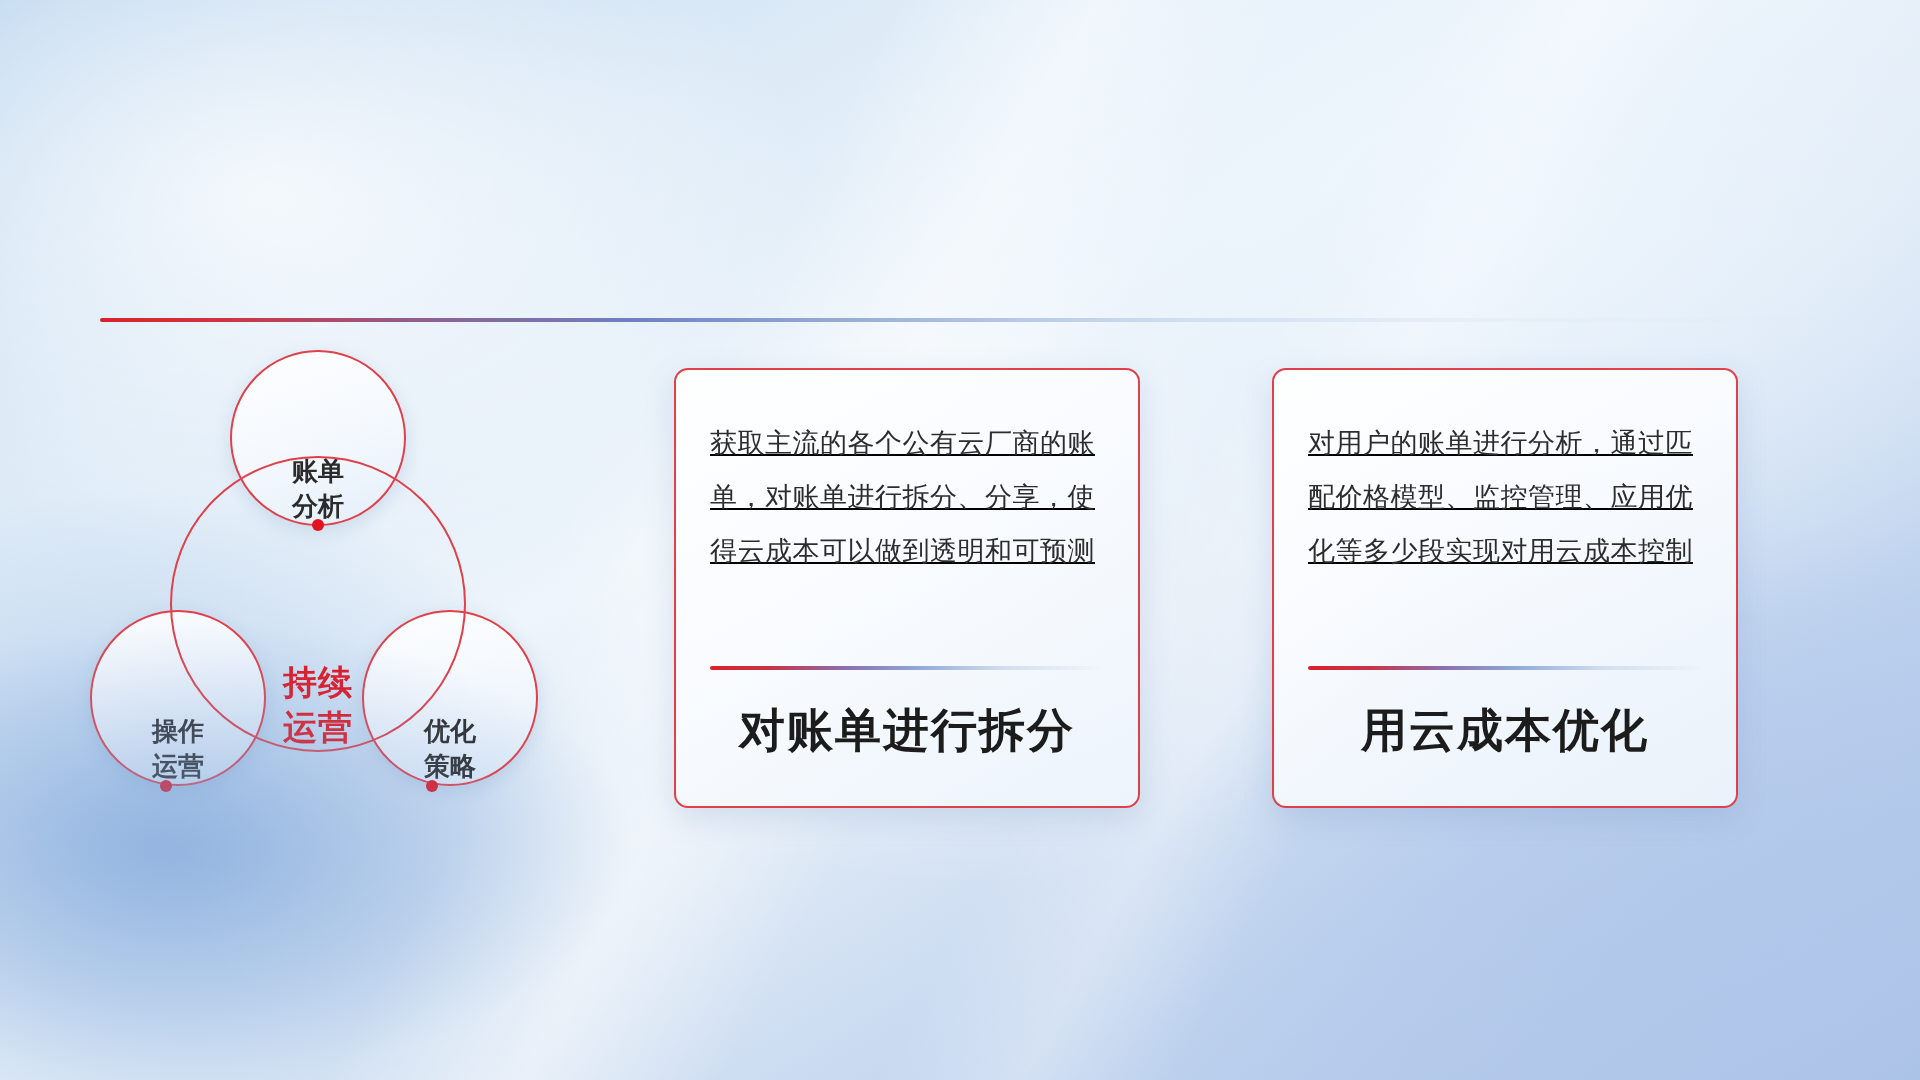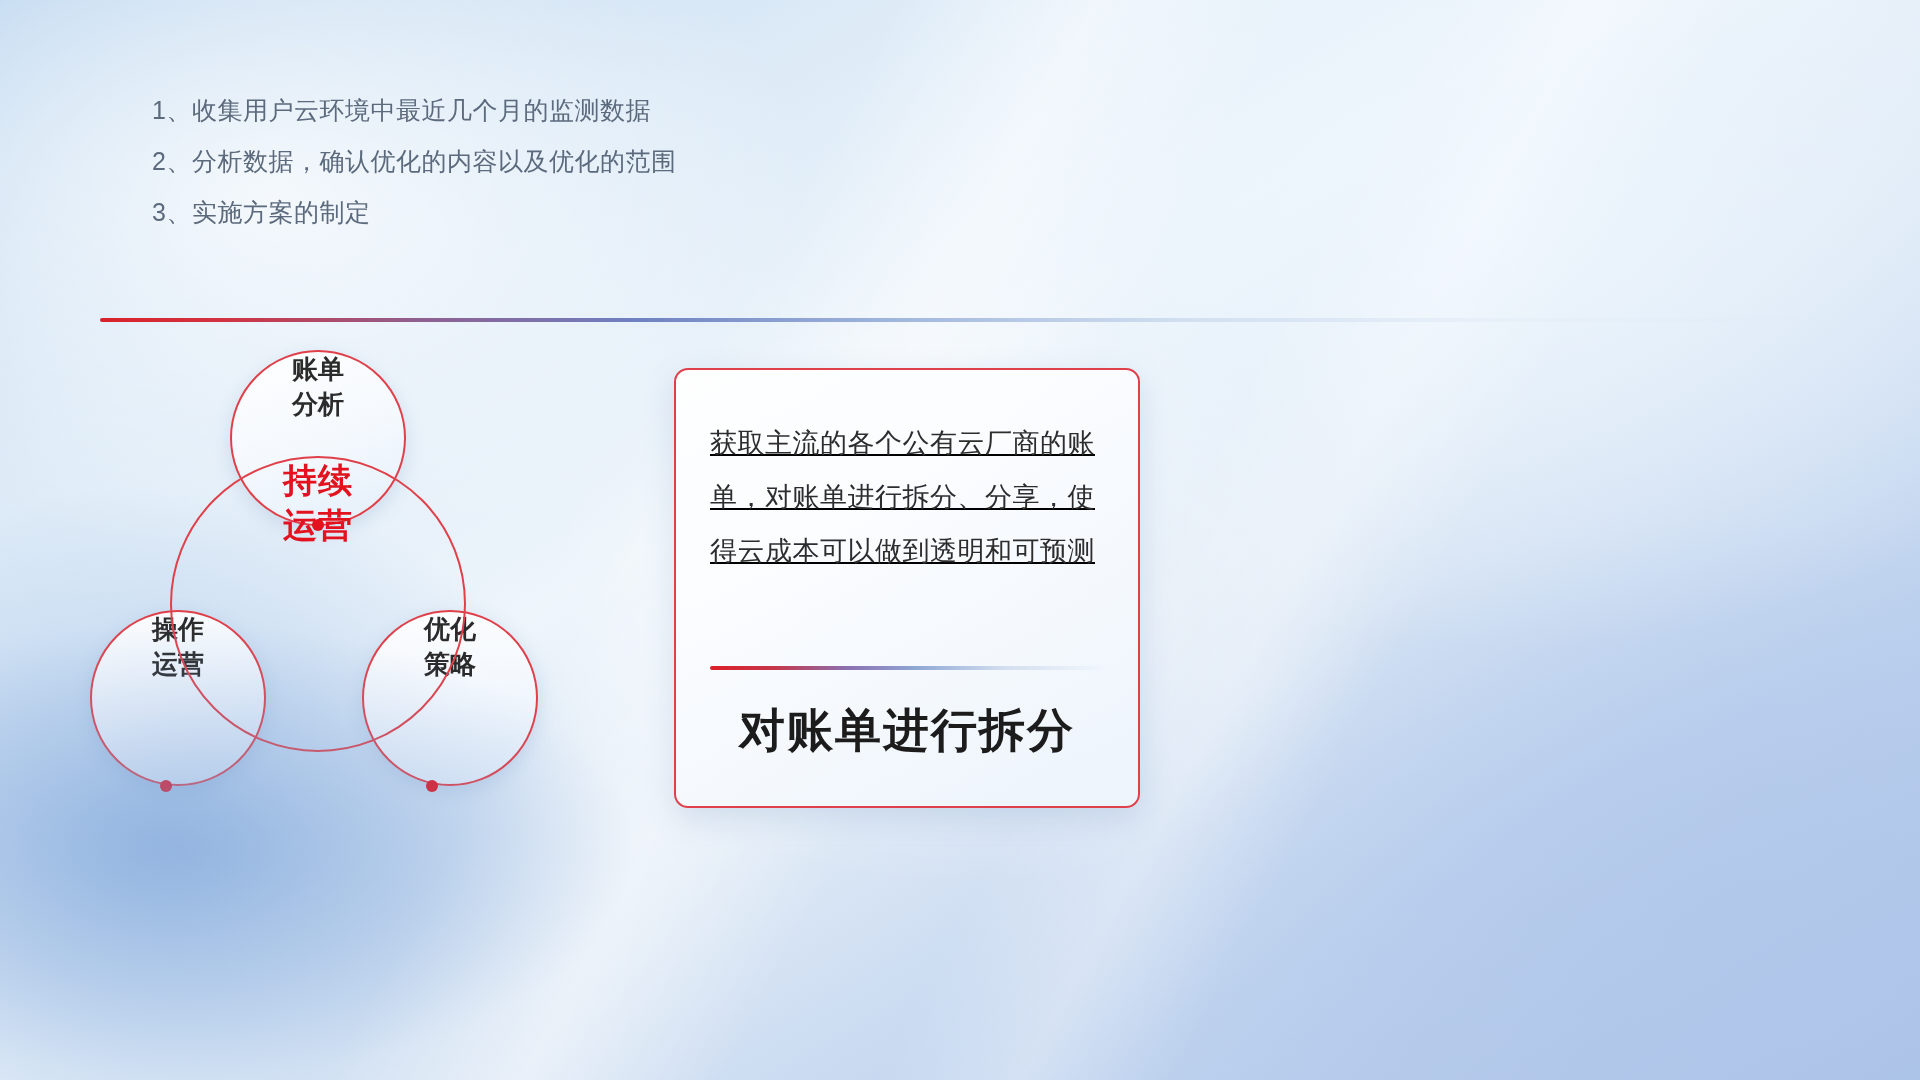--- a/index.html
+++ b/index.html
@@ -77,21 +77,21 @@
     left: 90px;
     top: 350px;
     width: 520px;
     height: 600px;
   }
   .circle {
     position: absolute;
     border-radius: 50%;
     border: 2px solid #e0404a;
     display: flex;
-    align-items: flex-start;
+    align-items: flex-end;
     justify-content: center;
     text-align: center;
     box-sizing: border-box;
   }
   .c-small {
     width: 176px;
     height: 176px;
     background: linear-gradient(160deg, rgba(255,255,255,0.92) 0%, rgba(248,251,255,0.80) 50%, rgba(226,238,250,0.72) 100%);
     box-shadow: 0 6px 18px rgba(110,145,190,0.22);
   }
@@ -172,25 +172,20 @@
     font-weight: bold;
     color: #1c1c1c;
     letter-spacing: 2px;
   }
 </style>
 </head>
 <body>
 
 <div id="stage">
 
-  <div class="bullets" id="bullets-left">
-    <div class="row">1、收集用户云环境中最近几个月的监测数据</div>
-    <div class="row">2、分析数据，确认优化的内容以及优化的范围</div>
-    <div class="row">3、实施方案的制定</div>
-  </div>
 
 
   <div id="divider"></div>
 
   <div id="venn">
     <div class="circle c-small" id="c-top">
       <div class="lbl">
         <span>账单</span><br><span>分析</span>
       </div>
     </div>
@@ -213,14 +208,19 @@
     <div class="dot" id="dot-left"></div>
     <div class="dot" id="dot-right"></div>
   </div>
 
   <div class="card" id="card-1">
     <div class="card-body">获取主流的各个公有云厂商的账单，对账单进行拆分、分享，使得云成本可以做到透明和可预测</div>
     <div class="card-rule"></div>
     <div class="card-title">对账单进行拆分</div>
   </div>
 
+  <div class="card" id="card-2">
+    <div class="card-body">对用户的账单进行分析，通过匹配价格模型、监控管理、应用优化等多少段实现对用云成本控制</div>
+    <div class="card-rule"></div>
+    <div class="card-title">用云成本优化</div>
+  </div>
 
 </div>
 
 </body></html>

